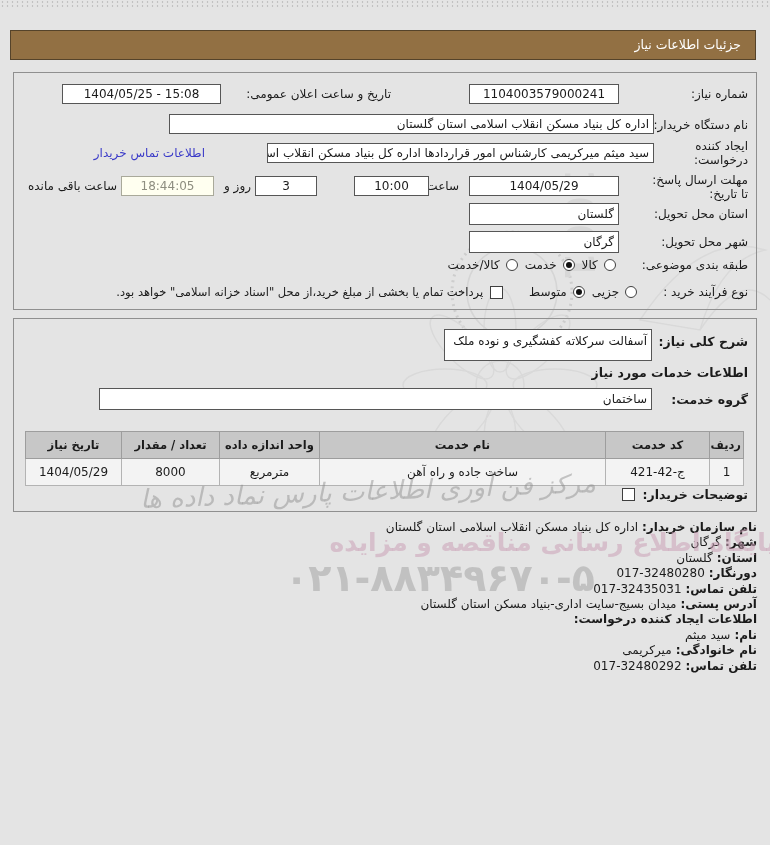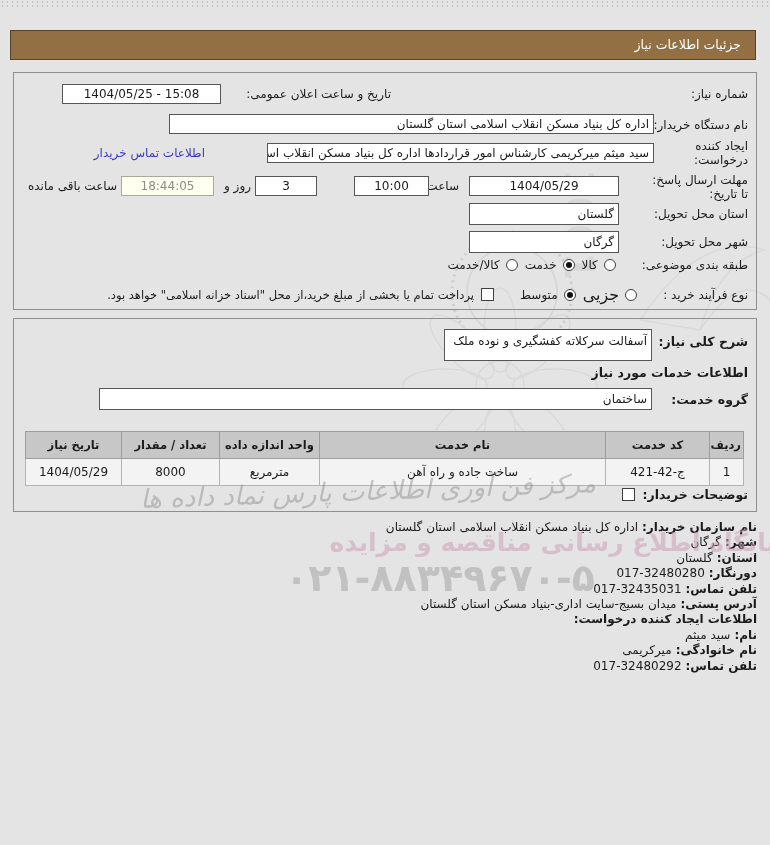--- a/index.html
+++ b/index.html
@@ -81,20 +81,21 @@
 
   <div class="dots"></div>
 
   <div class="content">
 
     <div class="titlebar">جزئیات اطلاعات نیاز</div>
 
     <div id="panel1" class="panel">
 
       <div class="lbl" style="right:8px;top:14px">شماره نیاز:</div>
+      <div class="inp center" style="right:137px;top:11px;width:150px"><span class="ltr">1104003579000241</span></div>
       <div class="lbl" style="right:365px;top:14px">تاریخ و ساعت اعلان عمومی:</div>
       <div class="inp center" style="right:535px;top:11px;width:159px"><span class="ltr">1404/05/25 - 15:08</span></div>
 
       <div class="lbl" style="right:8px;top:45px">نام دستگاه خریدار:</div>
       <div class="inp rpad" style="right:102px;top:41px;width:485px">اداره کل بنیاد مسکن انقلاب اسلامی استان گلستان</div>
 
       <div class="lbl" style="right:8px;top:66px">ایجاد کننده</div>
       <div class="lbl" style="right:8px;top:80px">درخواست:</div>
       <div class="inp rpad" style="right:102px;top:70px;width:387px">سید میثم میرکریمی کارشناس امور قراردادها اداره کل بنیاد مسکن انقلاب اسلا</div>
       <div class="link" style="right:551px;top:73px">اطلاعات تماس خریدار</div>
@@ -130,21 +131,21 @@
           <span class="radio"></span>
           <span>کالا/خدمت</span>
         </span>
       </div>
 
       <div class="optrow" style="right:8px;top:212px;font-size:11.5px">
         <span style="font-size:12px">نوع فرآیند خرید :</span>
         <span class="gap"></span>
         <span class="pair">
           <span class="radio"></span>
-          <span style="font-size:16px">جزیی</span>
+          <span style="font-size:12px">جزیی</span>
         </span>
         <span class="pair">
           <span class="radio checked"></span>
           <span style="font-size:12px">متوسط</span>
         </span>
         <span class="gap"></span>
         <span class="cb"></span>
         <span>پرداخت تمام یا بخشی از مبلغ خرید،از محل "اسناد خزانه اسلامی" خواهد بود.</span>
       </div>
     </div>

